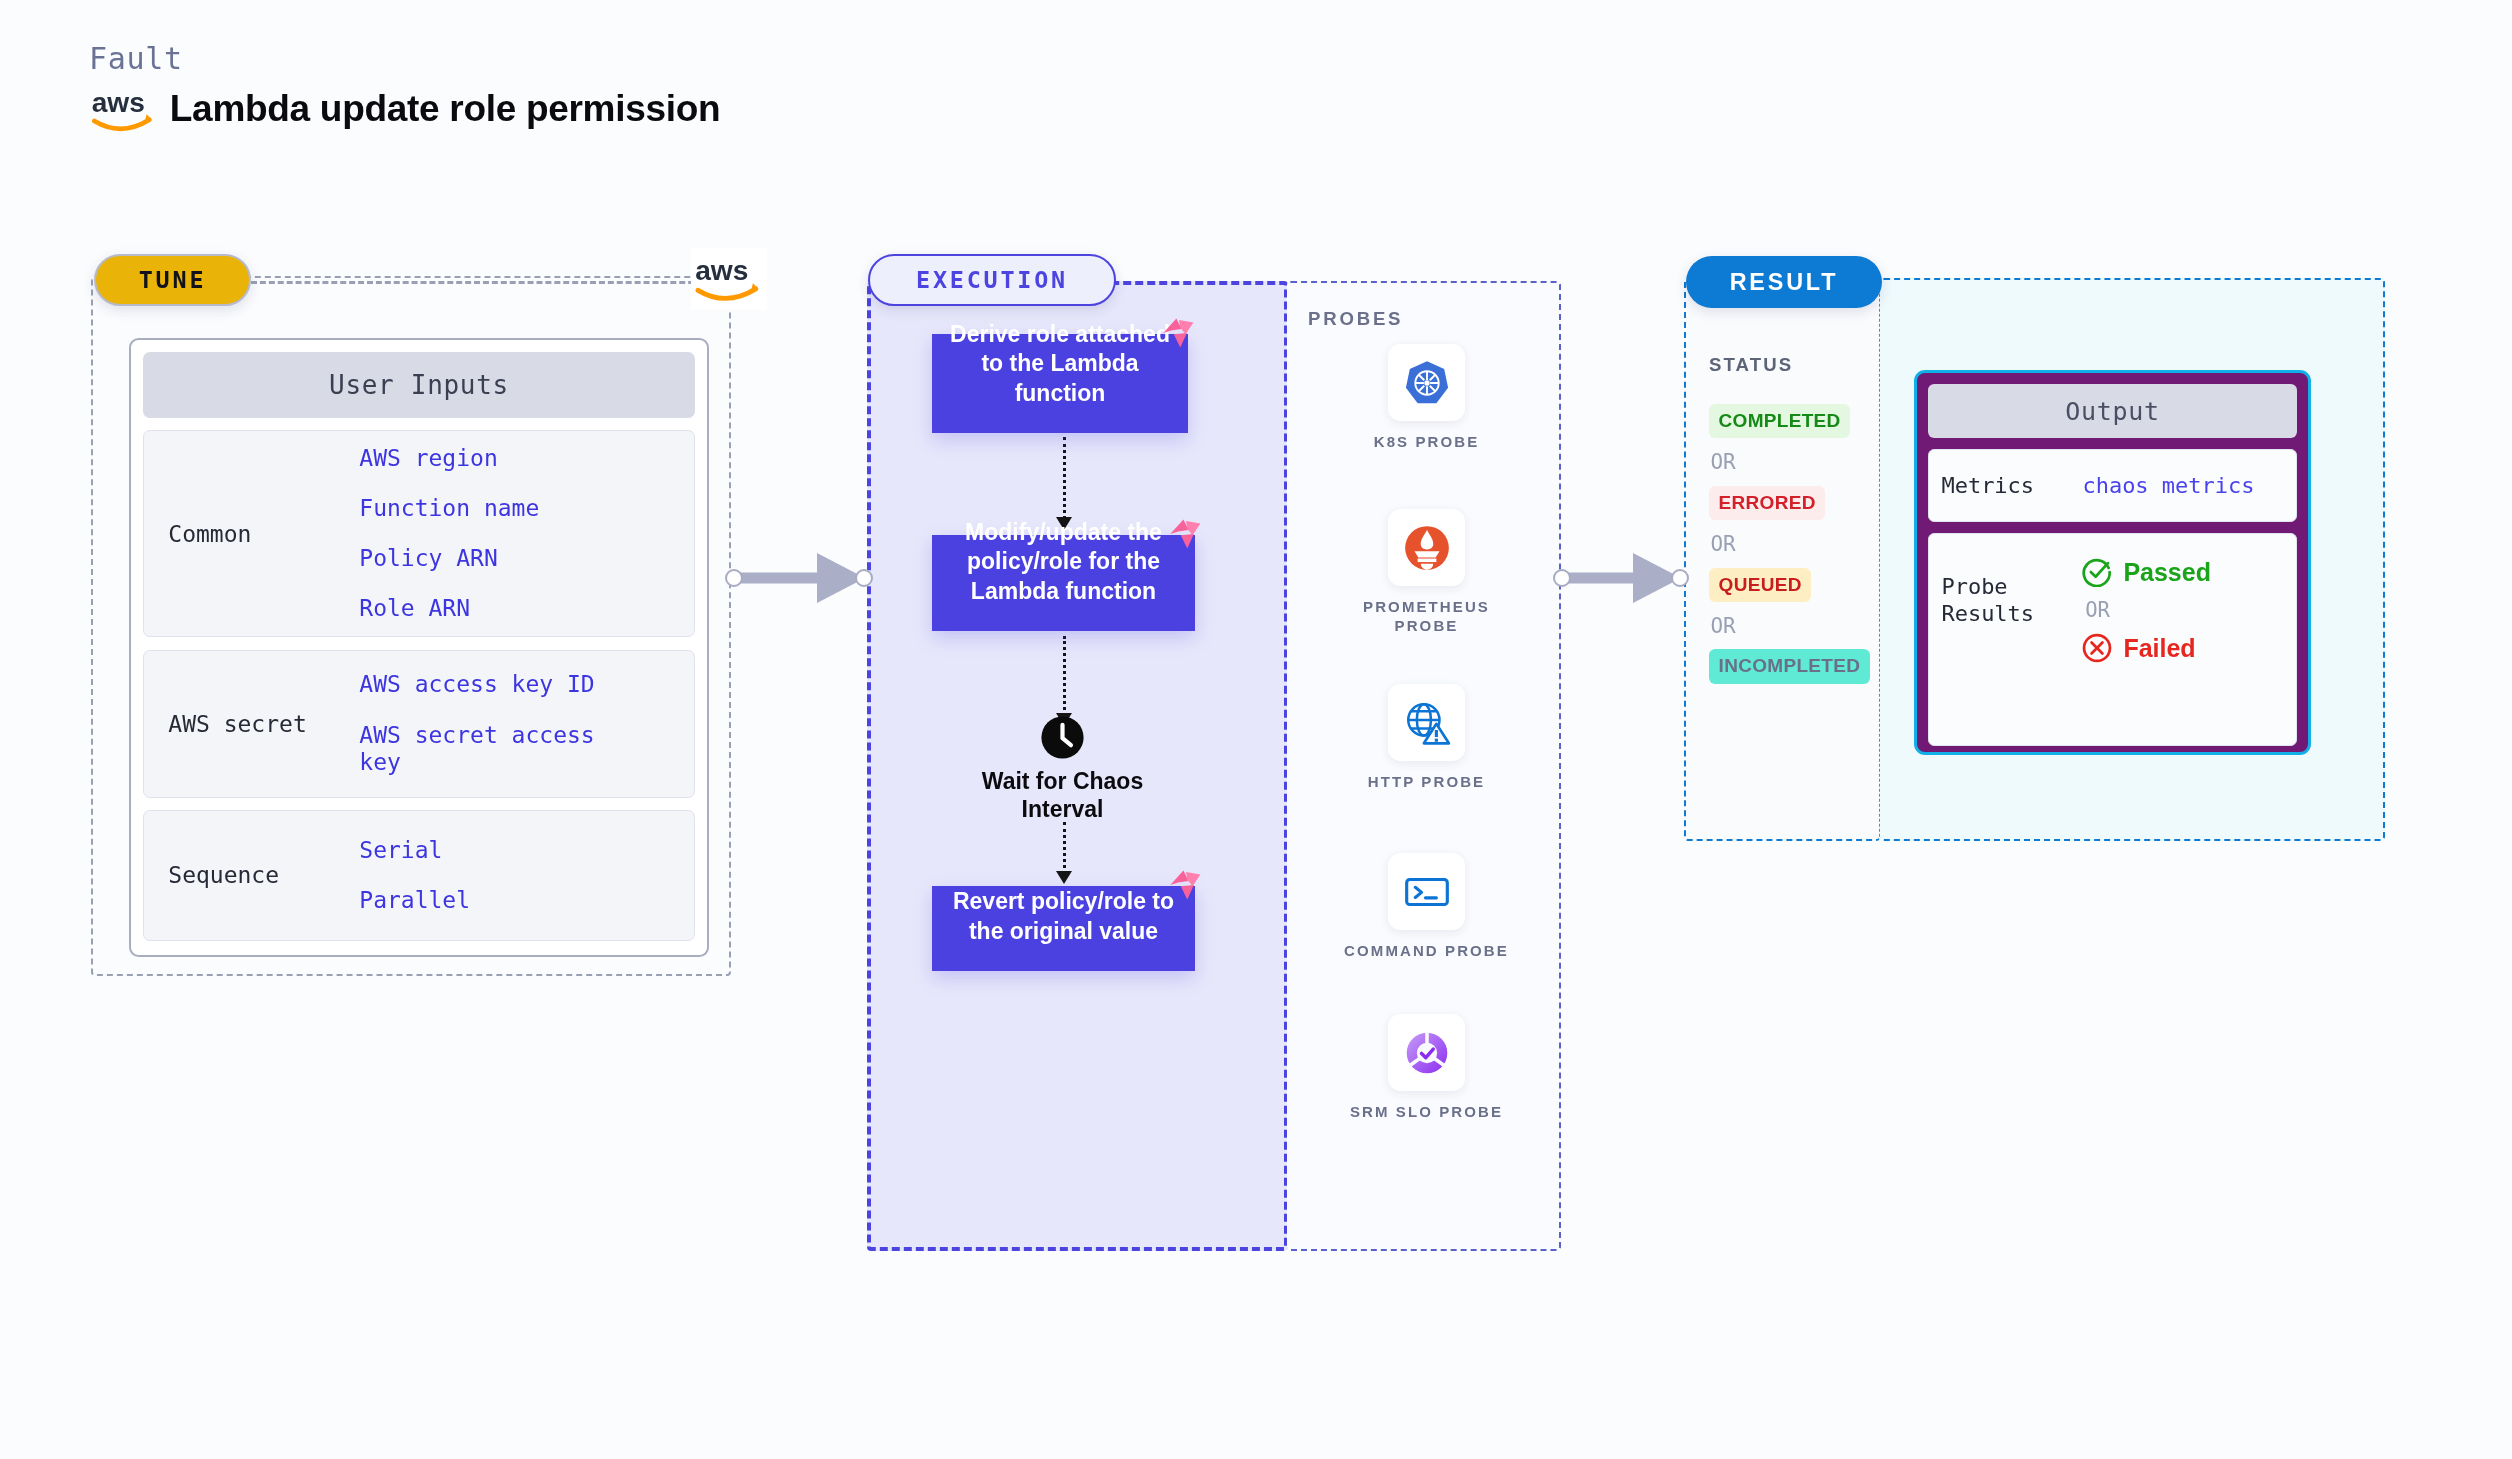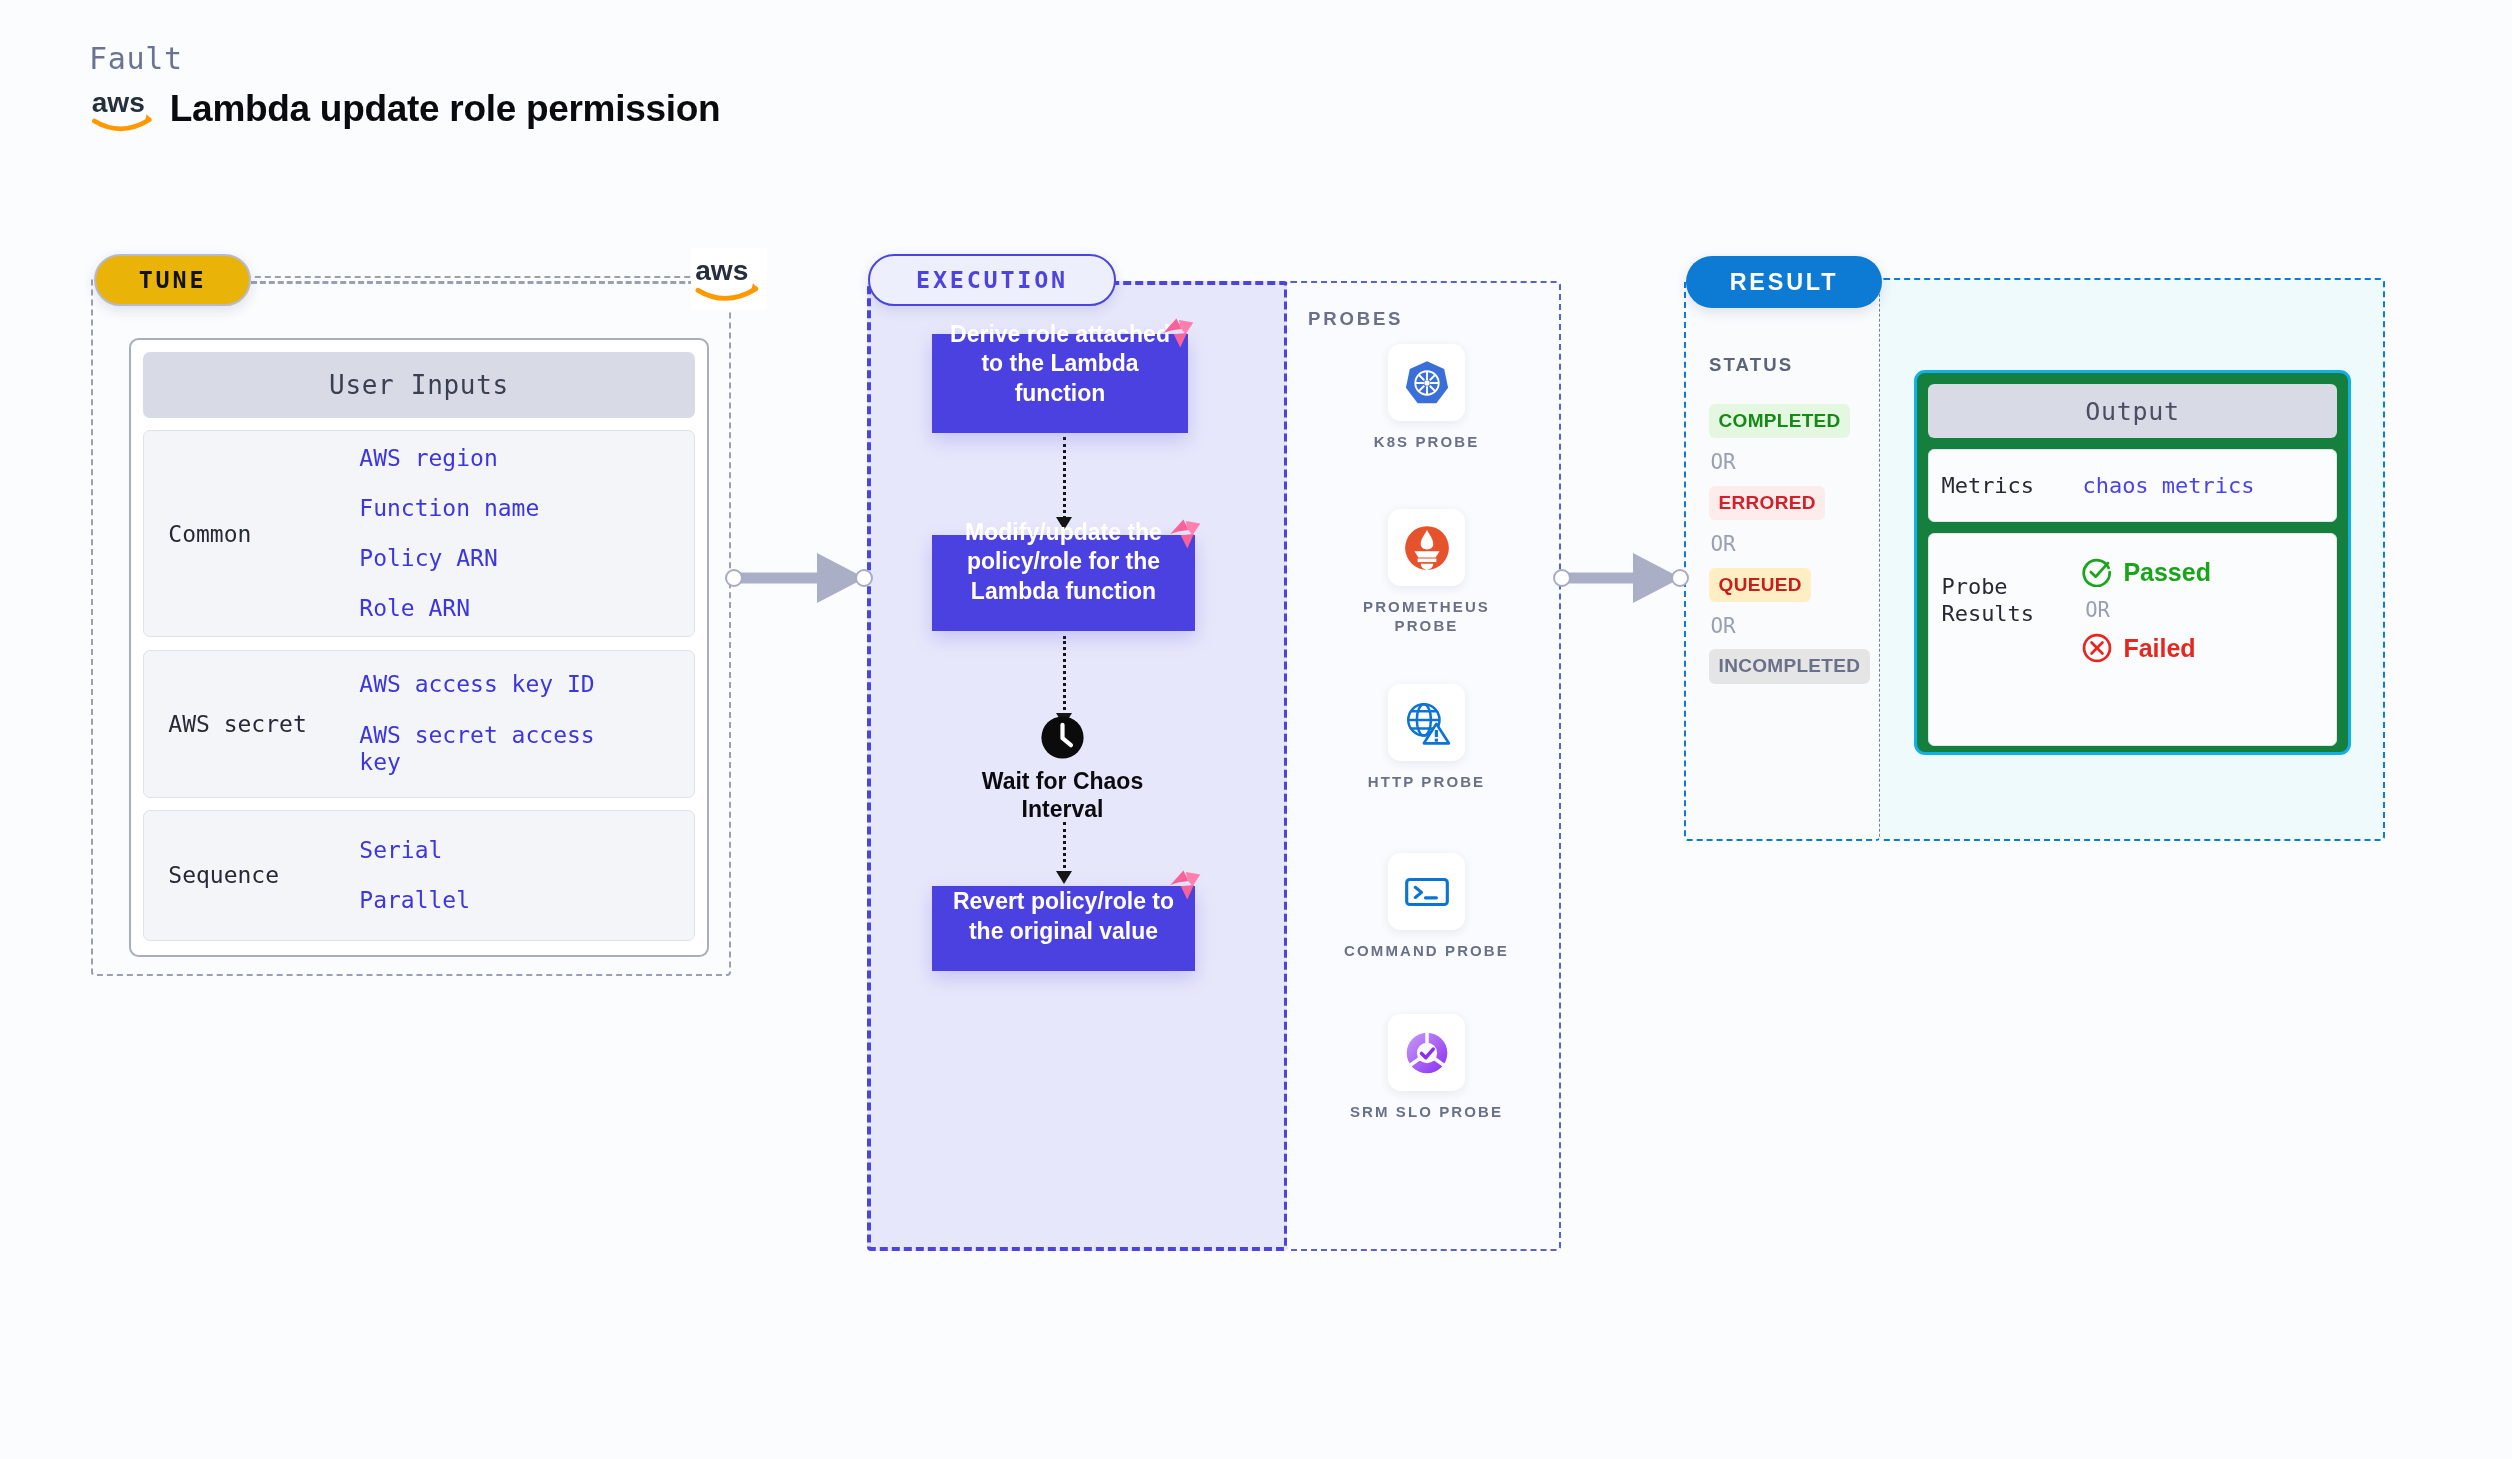--- a/index.html
+++ b/index.html
@@ -233,27 +233,27 @@
     font-size: 19px; font-weight: bold; letter-spacing: 0.3px;
     white-space: nowrap;
   }
   .status-or {
     font-family: "DejaVu Sans Mono", monospace;
     font-size: 21px; color: #9aa0b4; margin: 11.7px 0 11.7px 1.4px;
   }
   .st-completed { background: #e4f7e1; color: #158a16; }
   .st-errored   { background: #fdecec; color: #d3212c; }
   .st-queued    { background: #fdefc3; color: #c81e1e; }
-  .st-incompleted { background: #e5e5e5; color: #6a7089; }
+  .st-incompleted { background: #5eead4; color: #6a7089; }
 
   
   #output-card {
     position: absolute; left: 1914px; top: 370px;
-    width: 437px; height: 385px;
-    background: #15803d; border: 3.4px solid #12b0e8; border-radius: 11px;
+    width: 397px; height: 385px;
+    background: #701a75; border: 3.4px solid #12b0e8; border-radius: 11px;
     padding: 11px;
     z-index: 5;
   }
   #output-header {
     height: 54px; background: #d8dae6; border-radius: 6.2px;
     display: flex; align-items: center; justify-content: center;
     font-family: "DejaVu Sans Mono", monospace;
     font-size: 25px; color: #4a4f63; letter-spacing: 0.7px;
   }
   .out-row {

